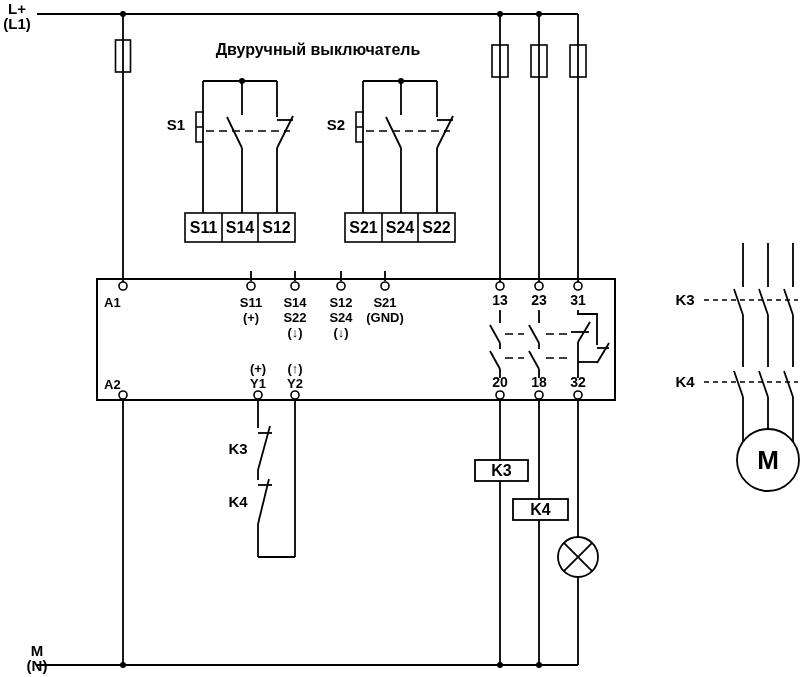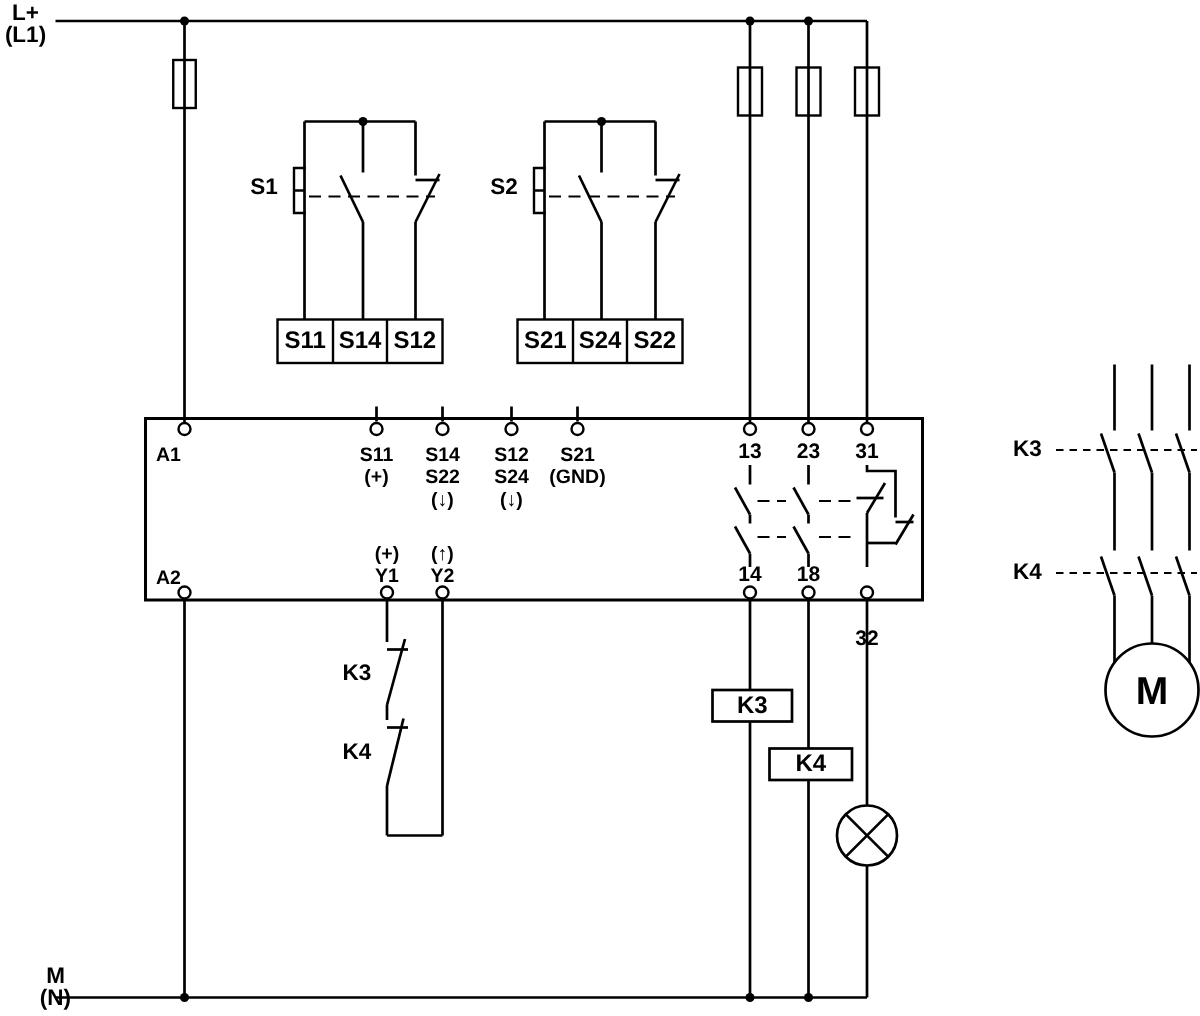--- a/index.html
+++ b/index.html
@@ -231,20 +231,21 @@
 
 <div class="lbl f15 ctr" style="left:0px;top:1px;width:34px;">
   <div>L+</div>
   <div>(L1)</div>
 </div>
 <div class="lbl f15 ctr" style="left:17px;top:643px;width:40px;">
   <div>M</div>
   <div>(N)</div>
 </div>
 
+<div class="lbl f16 ctr" style="left:198px;top:42px;width:240px;">Двуручный выключатель</div>
 <div class="lbl f15 rgt" style="left:158px;top:117px;width:36px;">S1</div>
 <div class="lbl f15 rgt" style="left:318px;top:117px;width:36px;">S2</div>
 
 <div class="lbl f16 ctr cell" style="left:185px;top:213px;width:37px;">S11</div>
 <div class="lbl f16 ctr cell" style="left:222px;top:213px;width:36px;">S14</div>
 <div class="lbl f16 ctr cell" style="left:258px;top:213px;width:37px;">S12</div>
 <div class="lbl f16 ctr cell" style="left:345px;top:213px;width:37px;">S21</div>
 <div class="lbl f16 ctr cell" style="left:382px;top:213px;width:36px;">S24</div>
 <div class="lbl f16 ctr cell" style="left:418px;top:213px;width:37px;">S22</div>
 
@@ -274,23 +275,23 @@
 
 <div class="lbl f13" style="left:104px;top:377px;">A2</div>
 <div class="lbl f13 ctr" style="left:238px;top:361px;width:40px;">
   <div>(+)</div>
   <div>Y1</div>
 </div>
 <div class="lbl f13 ctr" style="left:275px;top:361px;width:40px;">
   <div>(↑)</div>
   <div>Y2</div>
 </div>
-<div class="lbl f14 ctr" style="left:488px;top:375px;width:24px;">14</div>
+<div class="lbl f14 ctr" style="left:488px;top:375px;width:24px;">20</div>
 <div class="lbl f14 ctr" style="left:527px;top:375px;width:24px;">18</div>
-<div class="lbl f14 ctr" style="left:566px;top:375px;width:24px;margin-top:43px;">32</div>
+<div class="lbl f14 ctr" style="left:566px;top:375px;width:24px;">32</div>
 
 <div class="lbl f15 rgt" style="left:222px;top:441px;width:32px;">K3</div>
 <div class="lbl f15 rgt" style="left:222px;top:494px;width:32px;">K4</div>
 
 <div class="lbl f16 ctr coil" style="left:475px;top:460px;width:53px;">K3</div>
 <div class="lbl f16 ctr coil" style="left:513px;top:499px;width:55px;">K4</div>
 
 <div class="lbl f15 rgt" style="left:668px;top:292px;width:34px;">K3</div>
 <div class="lbl f15 rgt" style="left:668px;top:374px;width:34px;">K4</div>
 

